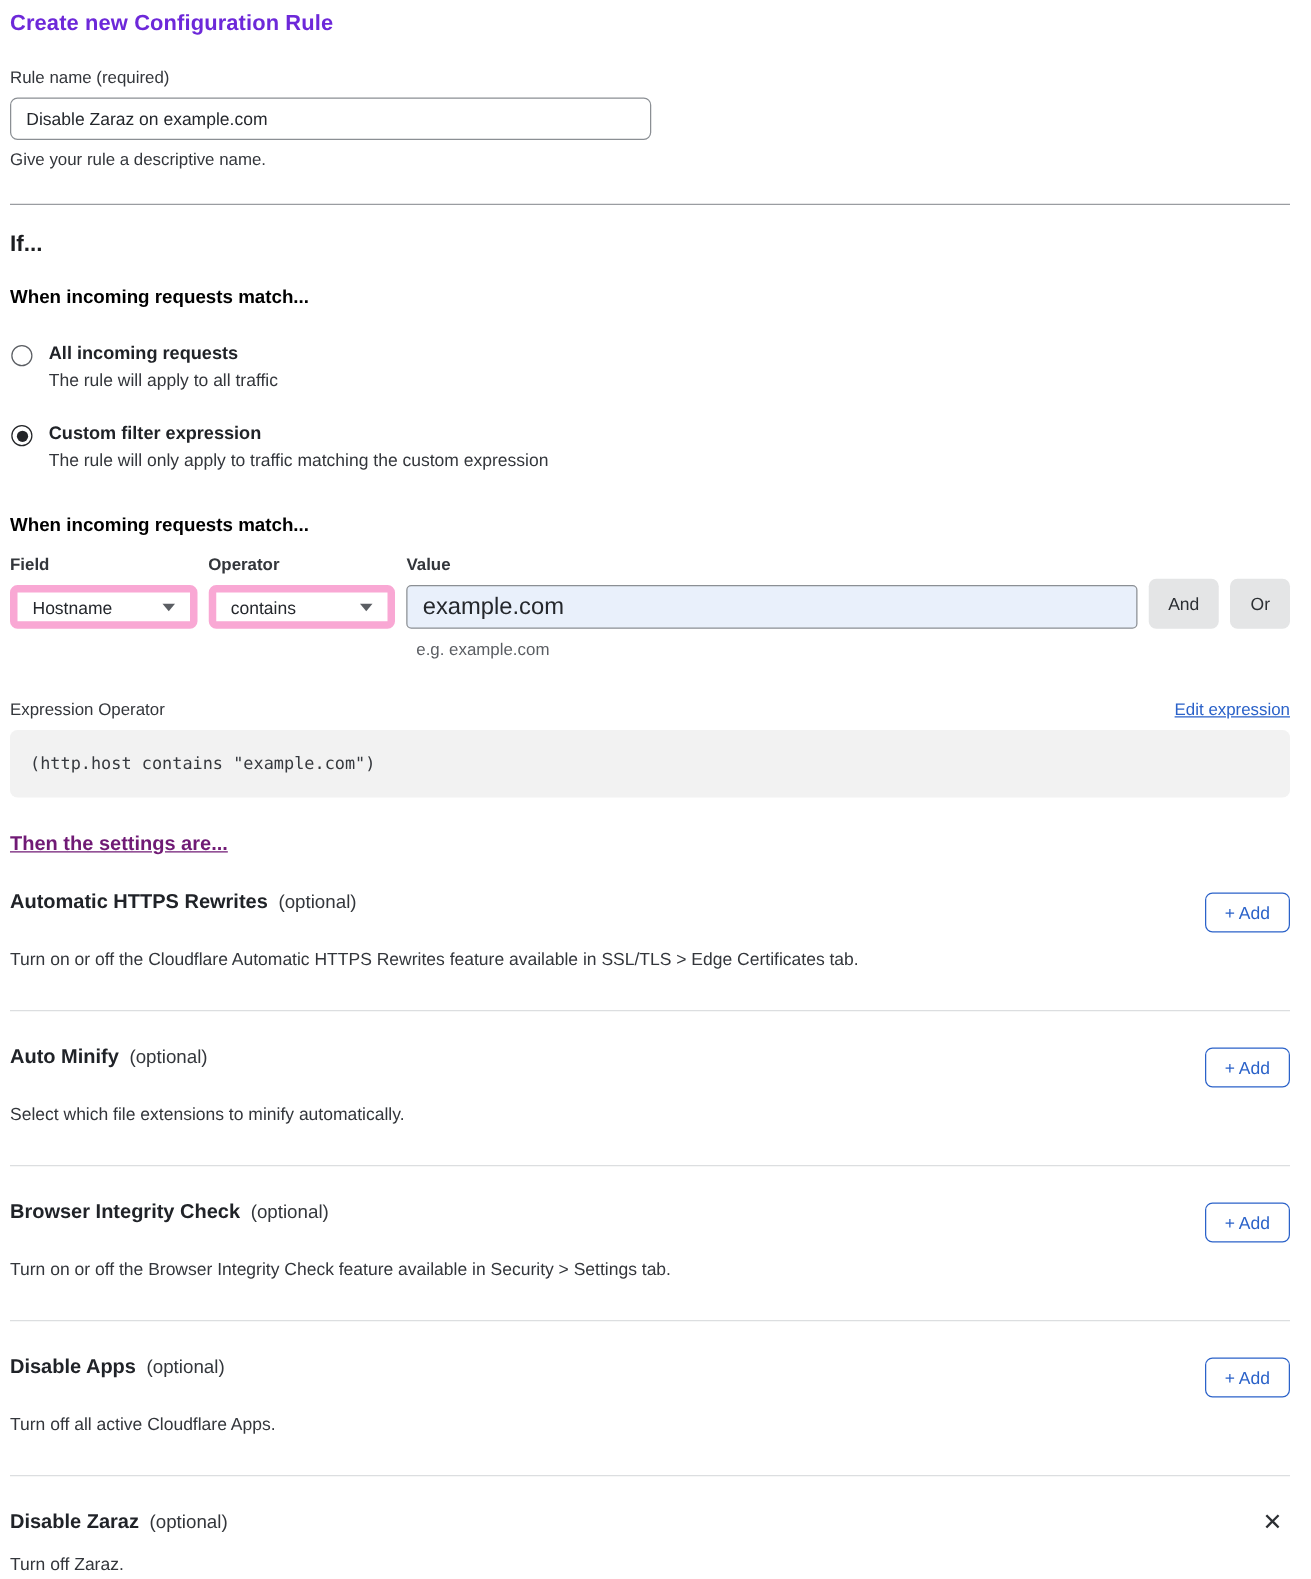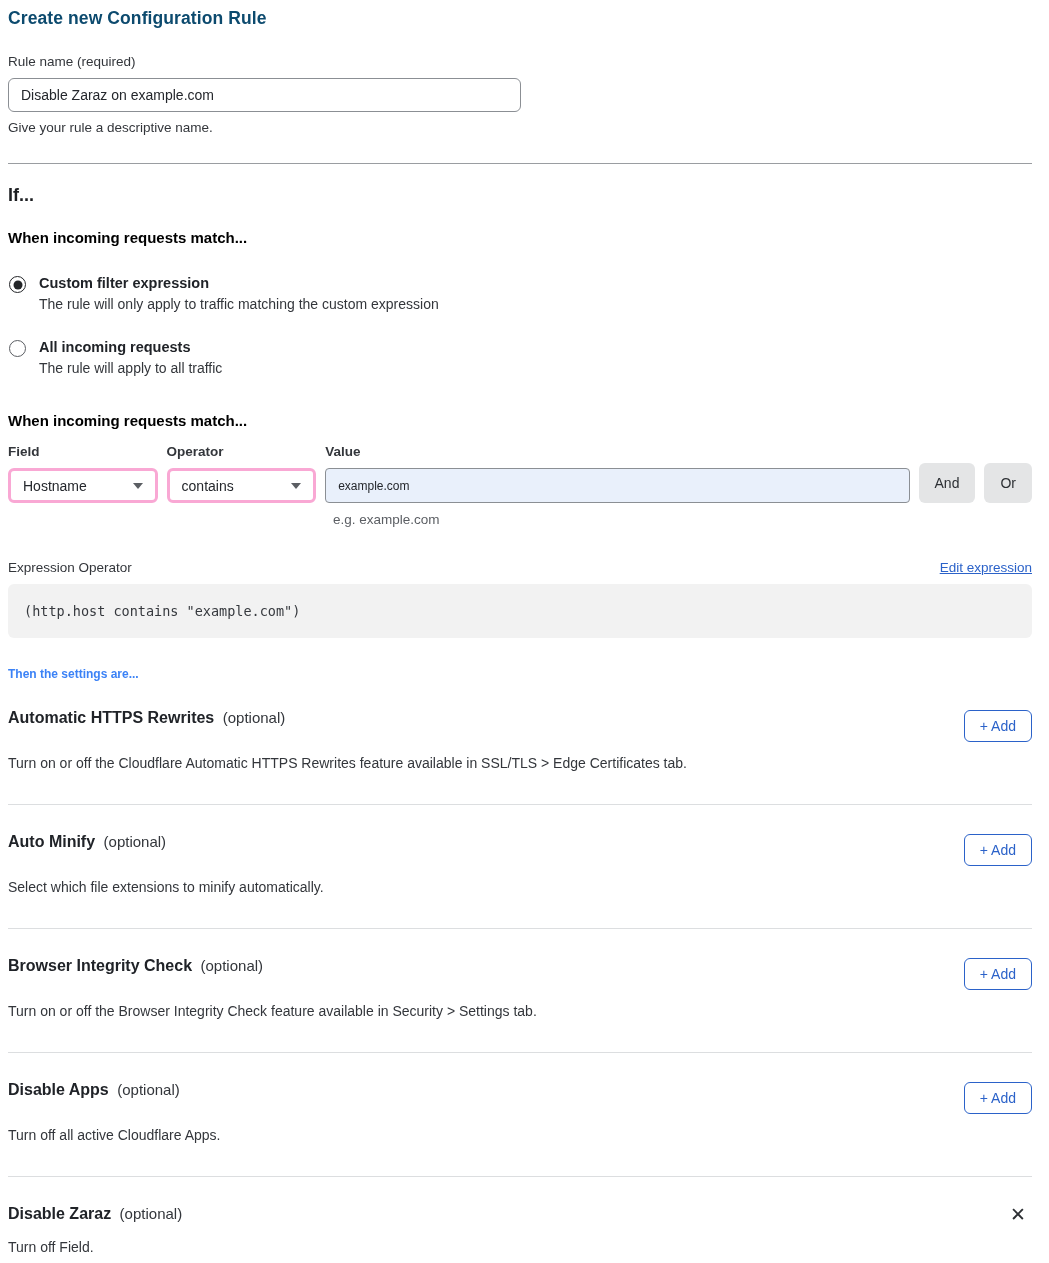--- a/index.html
+++ b/index.html
@@ -4,21 +4,21 @@
 <style>
   * { margin:0; padding:0; box-sizing:border-box; }
   html,body { background:#ffffff; }
   body {
     width:1049px; height:1263px; overflow:hidden;
     font-family:"Liberation Sans", sans-serif;
     color:#24272c;
   }
   .container { padding:8px 17px 0 8px; }
 
-  .page-title { font-size:17.5px; font-weight:bold; color:#0c4a6e; letter-spacing:.1px; }
+  .page-title { font-size:17.5px; font-weight:bold; color:#6d28d9; letter-spacing:.1px; }
 
   .field-label { font-size:13.5px; color:#33363b; margin-top:25px; }
   .rule-name-input {
     display:block; margin-top:9px; width:513px; height:34px;
     border:1px solid #8b8f94; border-radius:6px; background:#fff;
     font-family:"Liberation Sans", sans-serif; font-size:14px; color:#24272c;
     padding:0 12px; outline:none;
   }
   .help-text { font-size:13.5px; color:#33363b; margin-top:8px; }
 
@@ -45,50 +45,50 @@
   .radio-label { font-size:14.5px; font-weight:bold; color:#202328; }
   .radio-desc { font-size:14px; color:#33363b; margin-top:5px; }
 
   .builder-heading { margin-top:36px; }
   .builder-row { display:flex; margin-top:15px; align-items:flex-end; }
   .builder-col1 { width:150px; }
   .builder-col2 { width:150px; margin-left:9px; }
   .builder-col3 { width:586px; margin-left:9px; }
   .builder-label { font-size:13.5px; color:#33363b; margin-bottom:9px;font-weight:bold; }
   .select-box {
-    height:35px; border:3px solid #f9a8d4; border-radius:6px; background:#fff;
+    height:35px; border:6px solid #f9a8d4; border-radius:6px; background:#fff;
     display:flex; align-items:center; justify-content:space-between;
     padding:0 12px; font-size:14px; color:#24272c; cursor:pointer;gap:24px;
   }
   .chevron {
     width:0; height:0; border-left:5px solid transparent; border-right:5px solid transparent;
     border-top:6px solid #5b5e63; margin-left:8px;
   }
   .value-input {
     width:100%; height:35px; border:1px solid #8b8f94; border-radius:4px;
     background:#e9f0fb; font-family:"Liberation Sans", sans-serif;
-    font-size:12px; color:#24272c; padding:0 12px; outline:none;
+    font-size:19px; color:#24272c; padding:0 12px; outline:none;
   }
   .andor-btn {
     height:40px; padding:0 16px; margin-left:9px;
     background:#e4e5e6; color:#2c2f33; border:none; border-radius:6px;
     font-family:"Liberation Sans", sans-serif; font-size:14px; cursor:pointer;
   }
   .value-hint { font-size:13.5px; color:#5b5e63; margin-top:9px; margin-left:325px; }
 
   .preview-row { display:flex; justify-content:space-between; align-items:flex-end; margin-top:33px; }
   .preview-label { font-size:13.5px; color:#33363b; }
   .edit-link { font-size:13.5px; color:#2b62c9; text-decoration:underline; cursor:pointer; }
   .expression-box {
     margin-top:9px; background:#f2f2f2; border-radius:6px;
     padding:19px 16px; font-family:"DejaVu Sans Mono", monospace;
     font-size:13.5px; color:#36393e;
   }
 
-  .settings-heading { font-size:12px; font-weight:bold; color:#3b82f6; margin-top:29px; }
+  .settings-heading { font-size:16px; font-weight:bold; color:#701a75; margin-top:29px;text-decoration:underline; }
 
   .setting { padding-top:28px; }
   .setting-head { display:flex; justify-content:space-between; align-items:flex-start; }
   .setting-title { font-size:16px; font-weight:bold; color:#202328; }
   .setting-title .opt { font-weight:normal; font-size:15px; color:#33363b; margin-left:4px; }
   .add-btn {
     background:#fff; border:1px solid #2b62c9; color:#2b62c9;
     border-radius:6px; padding:7px 15px; font-family:"Liberation Sans", sans-serif;
     font-size:14px; cursor:pointer; margin-top:1px;
   }
@@ -110,32 +110,32 @@
   <div class="field-label">Rule name (required)</div>
   <input class="rule-name-input" type="text" value="Disable Zaraz on example.com" style="">
   <div class="help-text">Give your rule a descriptive name.</div>
 
   <hr class="divider-dark">
 
   <h2 class="if-heading">If...</h2>
   <h3 class="match-heading">When incoming requests match...</h3>
 
   <div class="radio-row">
+    <span class="radio"></span>
+    <div class="radio-texts">
+      <div class="radio-label">All incoming requests</div>
+      <div class="radio-desc">The rule will apply to all traffic</div>
+    </div>
+  </div>
+
+  <div class="radio-row">
     <span class="radio selected"></span>
     <div class="radio-texts">
       <div class="radio-label">Custom filter expression</div>
       <div class="radio-desc">The rule will only apply to traffic matching the custom expression</div>
-    </div>
-  </div>
-
-  <div class="radio-row">
-    <span class="radio"></span>
-    <div class="radio-texts">
-      <div class="radio-label">All incoming requests</div>
-      <div class="radio-desc">The rule will apply to all traffic</div>
     </div>
   </div>
 
   <h3 class="match-heading builder-heading">When incoming requests match...</h3>
 
   <div class="builder-row">
     <div class="builder-col1">
       <div class="builder-label">Field</div>
       <div class="select-box">
         <span>Hostname</span>
@@ -215,17 +215,17 @@
   </section>
 
   <section class="setting">
     <div class="setting-head">
       <h3 class="setting-title">
         <span>Disable Zaraz</span>
         <span class="opt">(optional)</span>
       </h3>
       <button class="close-btn">✕</button>
     </div>
-    <p class="setting-desc">Turn off Field.</p>
+    <p class="setting-desc">Turn off Zaraz.</p>
 
   </section>
 
 </div>
 
 </body></html>

